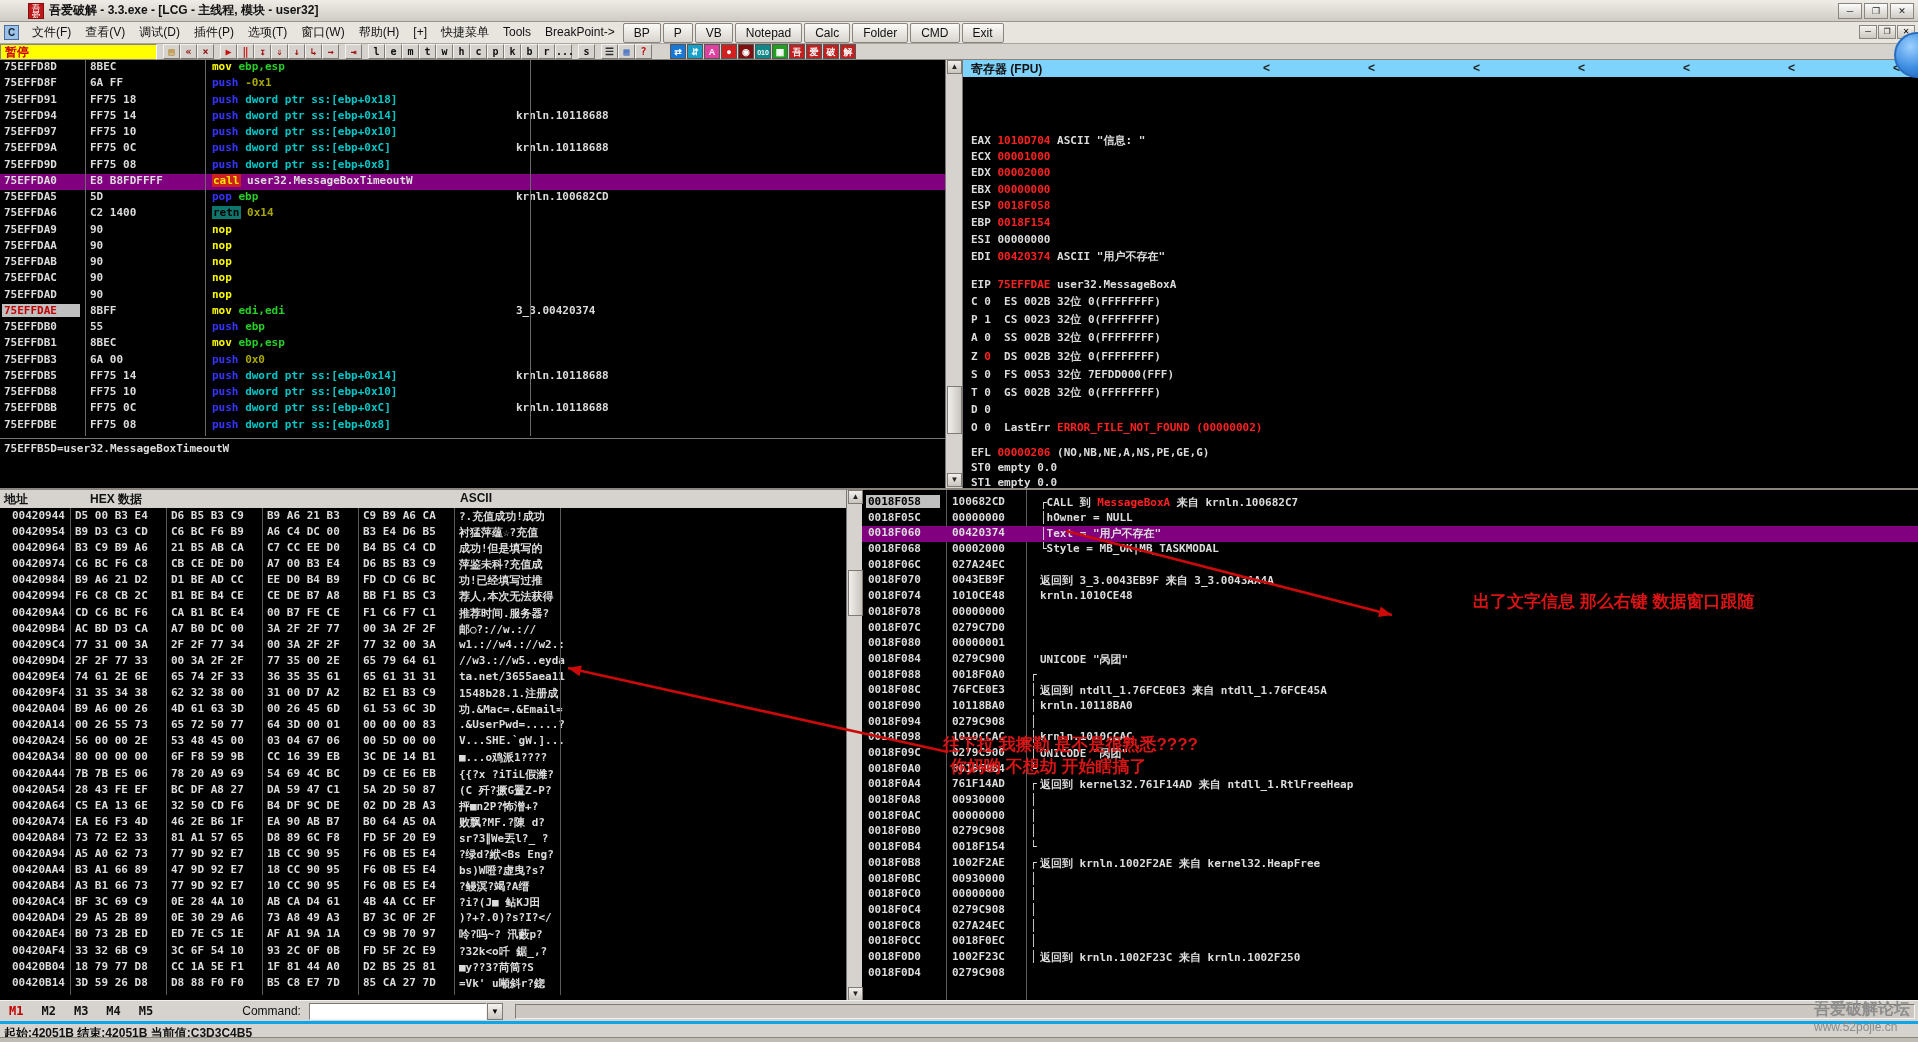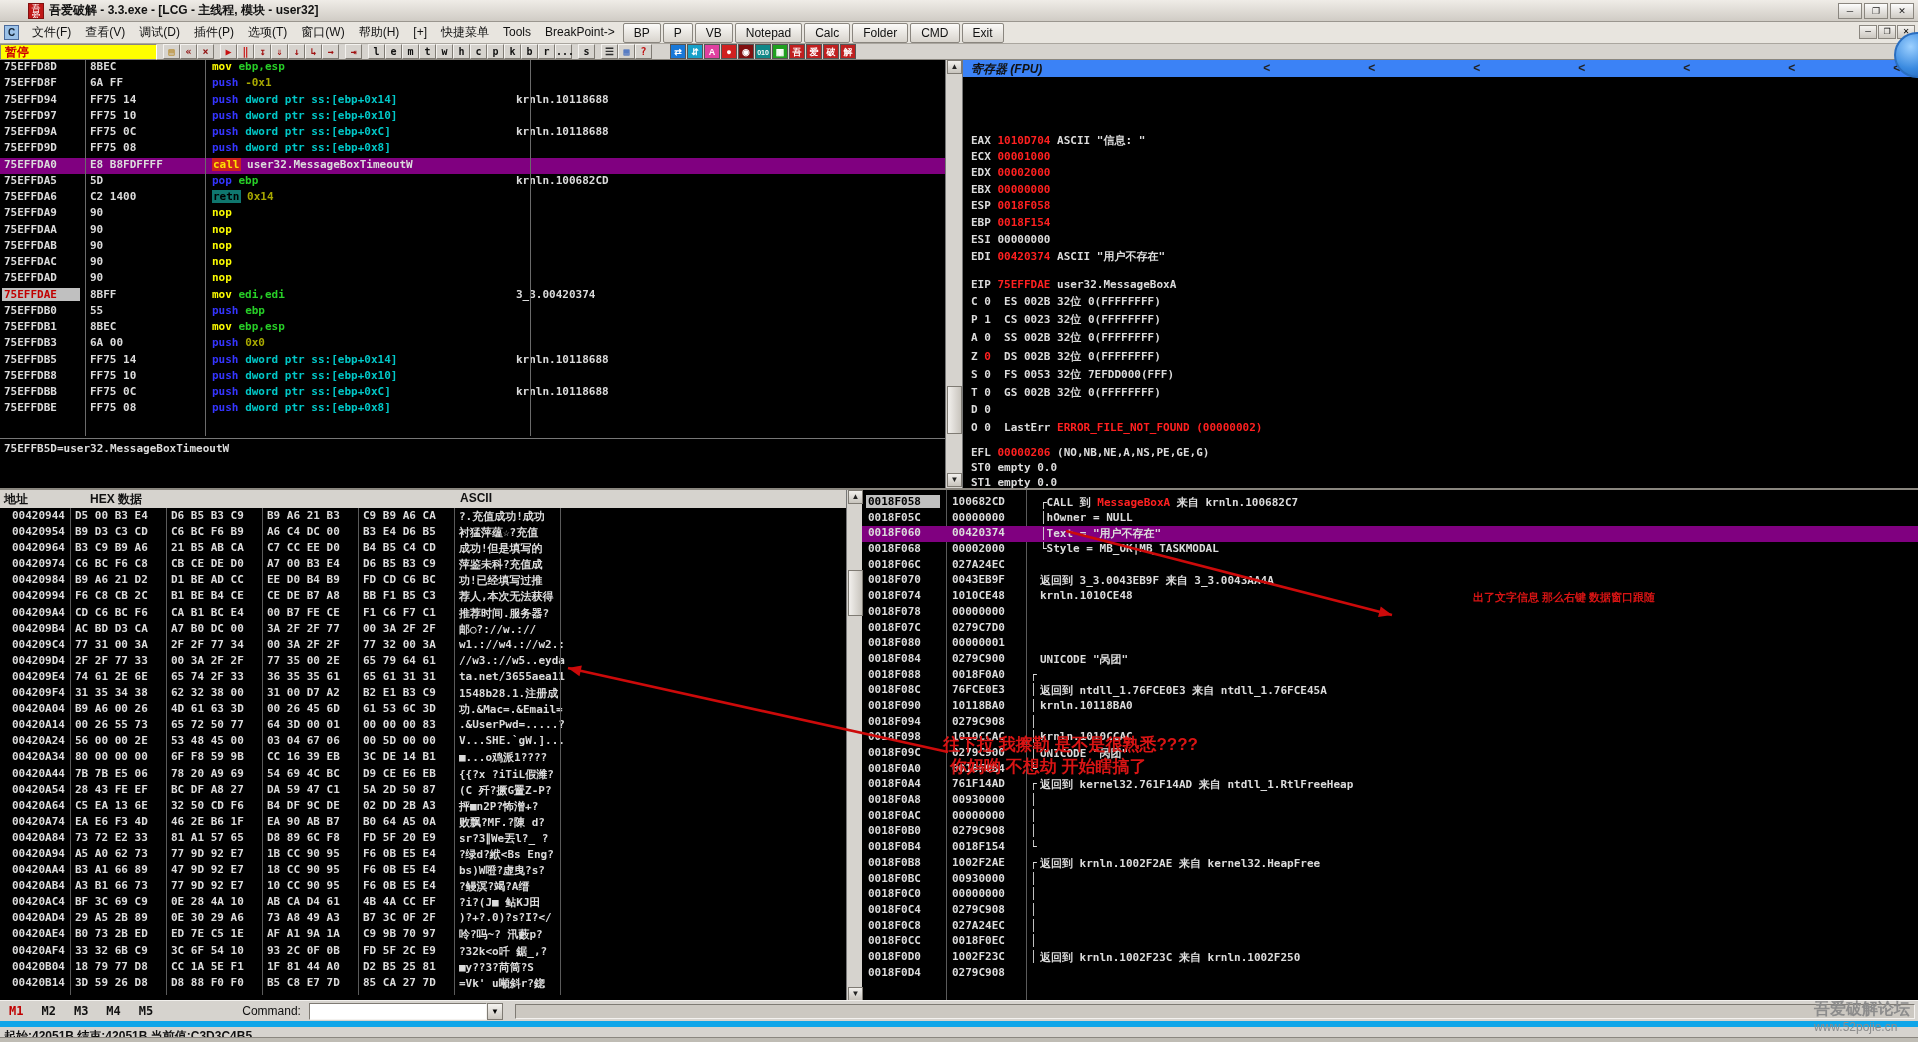--- a/index.html
+++ b/index.html
@@ -59,22 +59,22 @@
     padding:3px 0 0 4px; }
   #disasm-sb { position:absolute; left:945px; top:0; width:17px; height:428px; background:#d6d3ce;
     border-left:1px solid #777; }
   .sbarrow { position:absolute; left:1px; width:15px; height:14px; background:linear-gradient(#f2f0ed,#c8c4bd);
     border:1px solid #7f7b74; font-size:8px; text-align:center; line-height:12px; color:#222; }
   .sbthumb { position:absolute; left:1px; width:15px; background:linear-gradient(90deg,#f2f0ed,#c8c4bd);
     border:1px solid #7f7b74; }
 
   #regs { position:absolute; left:962px; top:0; width:956px; height:428px; background:#000;
     border-left:1px solid #777; }
-  #regs-header { position:absolute; left:0; top:0; width:956px; height:17px; background:#3b82f6;
-    color:#111; font-size:12px; font-weight:bold; padding:1px 0 0 8px;font-style:italic; }
+  #regs-header { position:absolute; left:0; top:0; width:956px; height:17px; background:#7dd3fc;
+    color:#111; font-size:12px; font-weight:bold; padding:1px 0 0 8px; }
   #regs-header .chev { position:absolute; top:1px; font-size:12px; color:#222; font-weight:bold; }
   .regline { position:absolute; left:8px; white-space:pre; }
 
   #bottom { position:absolute; left:0; top:488px; width:1918px; height:512px; background:#000;
     border-top:2px solid #8a867f; }
   #hexpane { position:absolute; left:0; top:0; width:846px; height:512px; overflow:hidden; }
   #hexheader { position:absolute; left:0; top:0; width:846px; height:18px; background:#d6d3ce;
     color:#111; font-size:12px; font-weight:bold; }
   #hexheader span { position:absolute; top:1px; }
   .hrow { position:relative; height:16.1px; width:846px; white-space:pre; }
@@ -100,21 +100,21 @@
     padding:0 9px; }
   .mtab.active { color:#c00000; }
   #cmdlabel { margin-left:80px; font-size:12px; color:#111; }
   #cmdinput { margin-left:8px; width:178px; height:17px; background:#fff; border:1px solid;
     border-color:#7f7b74 #f4f2ef #f4f2ef #7f7b74; }
   #cmddrop { width:16px; height:17px; background:linear-gradient(#f5f3f0,#ccc8c1); border:1px solid #7f7b74;
     font-size:8px; text-align:center; line-height:15px; }
   #cmdpanel { margin-left:12px; width:1400px; height:15px; background:#ccc8c1; border:1px solid;
     border-color:#7f7b74 #f4f2ef #f4f2ef #7f7b74; }
   #statusbar { position:absolute; left:0; top:1021px; width:1918px; height:16px; background:#d6d3ce;
-    border-top:6px solid #0ea5e9; font-size:12px; font-weight:bold; color:#111; padding:1px 0 0 4px; }
+    border-top:3px solid #0ea5e9; font-size:12px; font-weight:bold; color:#111; padding:1px 0 0 4px; }
   #tasksliver { position:absolute; left:0; top:1037px; width:1918px; height:5px; background:#bfbcb4;
     border-top:1px solid #8a867f; }
 
   
   #overlay { position:absolute; left:0; top:0; width:1918px; height:1042px; pointer-events:none; z-index:50; }
   .ann { position:absolute; color:#d81414; font-weight:bold; white-space:nowrap; z-index:51;
     font-family:"Liberation Sans", sans-serif; }
   #watermark { position:absolute; right:8px; bottom:8px; text-align:left; z-index:52; color:#8c8c8c; }
   #wm1 { font-size:16px; font-weight:bold; }
   #wm2 { font-size:12px; }
@@ -197,20 +197,21 @@
         <div class="tile" style="background: rgb(192, 32, 32);">爱</div>
         <div class="tile" style="background: rgb(192, 32, 32);">破</div>
         <div class="tile" style="background: rgb(192, 32, 32);">解</div>
       </span>
   </div>
 
   <div id="cpu">
     <div id="disasm">
         <div class="drow mono"><span class="a">75EFFD8D</span><span class="b">8BEC</span><span class="i"><span class="tk-y">mov </span><span class="tk-g">ebp,esp</span></span><span class="c"></span></div>
         <div class="drow mono"><span class="a">75EFFD8F</span><span class="b">6A FF</span><span class="i"><span class="tk-b">push </span><span class="tk-o">-0x1</span></span><span class="c"></span></div>
+        <div class="drow mono"><span class="a">75EFFD91</span><span class="b">FF75 18</span><span class="i"><span class="tk-b">push </span><span class="tk-c">dword ptr ss:[ebp+0x18]</span></span><span class="c"></span></div>
         <div class="drow mono"><span class="a">75EFFD94</span><span class="b">FF75 14</span><span class="i"><span class="tk-b">push </span><span class="tk-c">dword ptr ss:[ebp+0x14]</span></span><span class="c">krnln.10118688</span></div>
         <div class="drow mono"><span class="a">75EFFD97</span><span class="b">FF75 10</span><span class="i"><span class="tk-b">push </span><span class="tk-c">dword ptr ss:[ebp+0x10]</span></span><span class="c"></span></div>
         <div class="drow mono"><span class="a">75EFFD9A</span><span class="b">FF75 0C</span><span class="i"><span class="tk-b">push </span><span class="tk-c">dword ptr ss:[ebp+0xC]</span></span><span class="c">krnln.10118688</span></div>
         <div class="drow mono"><span class="a">75EFFD9D</span><span class="b">FF75 08</span><span class="i"><span class="tk-b">push </span><span class="tk-c">dword ptr ss:[ebp+0x8]</span></span><span class="c"></span></div>
         <div class="drow mono sel"><span class="a">75EFFDA0</span><span class="b">E8 B8FDFFFF</span><span class="i"><span class="tk-call">call</span><span class="tk-w"> user32.MessageBoxTimeoutW</span></span><span class="c"></span></div>
         <div class="drow mono"><span class="a">75EFFDA5</span><span class="b">5D</span><span class="i"><span class="tk-b">pop </span><span class="tk-g">ebp</span></span><span class="c">krnln.100682CD</span></div>
         <div class="drow mono"><span class="a">75EFFDA6</span><span class="b">C2 1400</span><span class="i"><span class="tk-retn">retn</span><span class="tk-o"> 0x14</span></span><span class="c"></span></div>
         <div class="drow mono"><span class="a">75EFFDA9</span><span class="b">90</span><span class="i"><span class="tk-y">nop</span></span><span class="c"></span></div>
         <div class="drow mono"><span class="a">75EFFDAA</span><span class="b">90</span><span class="i"><span class="tk-y">nop</span></span><span class="c"></span></div>
         <div class="drow mono"><span class="a">75EFFDAB</span><span class="b">90</span><span class="i"><span class="tk-y">nop</span></span><span class="c"></span></div>
@@ -373,21 +374,21 @@
   <div id="statusbar">起始:42051B 结束:42051B 当前值:C3D3C4B5</div>
   <div id="tasksliver"></div>
 
   <svg id="overlay" viewBox="0 0 1918 1042">
       <line x1="948" y1="752" x2="568" y2="668" stroke="#cc0a0a" stroke-width="2.6"></line>
       <polygon points="568,668 579.5064365731295,676.17630218305 581.8806990549455,665.4355909557876" fill="#cc0a0a"></polygon>
       <line x1="1066" y1="531" x2="1392" y2="615" stroke="#cc0a0a" stroke-width="2.6"></line>
       <polygon points="1392,615 1380.7835426538052,606.4302226049334 1378.0388375193022,617.0822925316955" fill="#cc0a0a"></polygon>
     </svg>
   <div id="anns">
-      <div class="ann" style="left: 1473px; top: 590px; font-size: 11px;">出了文字信息 那么右键 数据窗口跟随</div>
+      <div class="ann" style="left: 1473px; top: 590px; font-size: 17px;">出了文字信息 那么右键 数据窗口跟随</div>
       <div class="ann" style="left: 943px; top: 733px; font-size: 17px;">往下拉 我擦勒 是不是很熟悉????</div>
       <div class="ann" style="left: 950px; top: 755px; font-size: 17px;">你妈哟 不想劫 开始瞎搞了</div>
     </div>
 
   <div id="watermark">
     <div id="wm1">吾爱破解论坛</div>
     <div id="wm2">www.52pojie.cn</div>
   </div>
   <div id="floatball"></div>
 </div>

